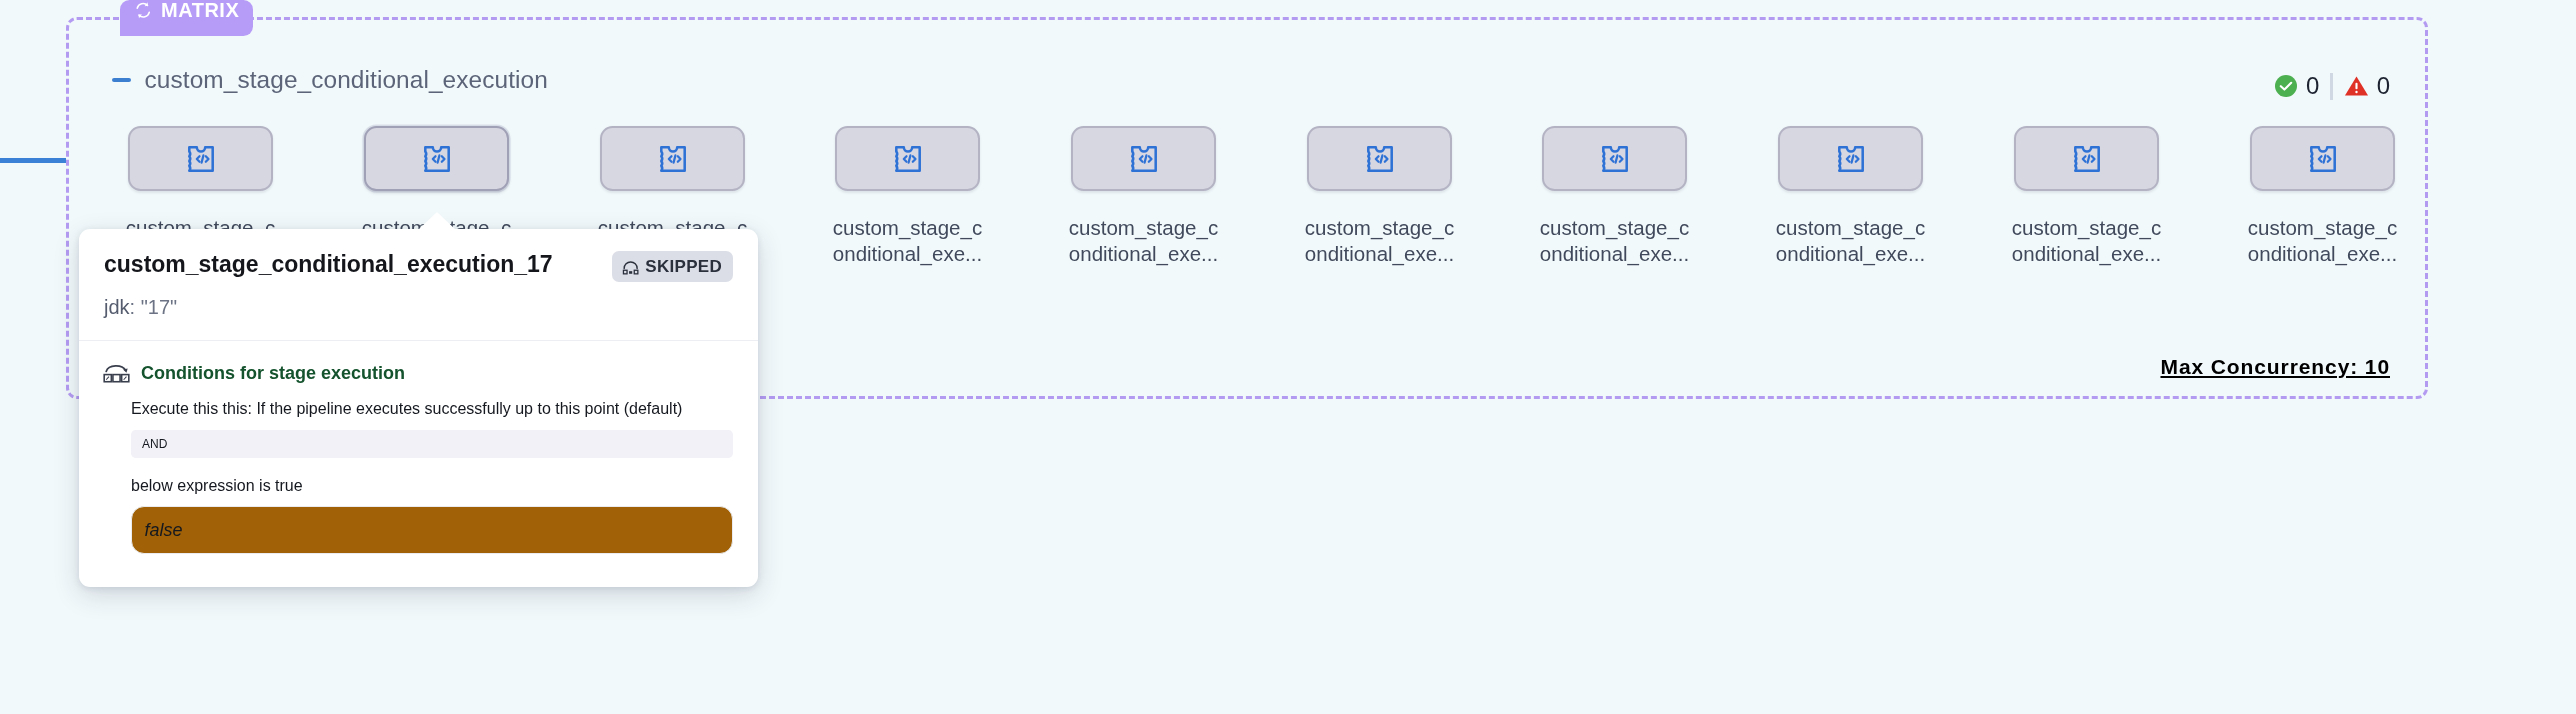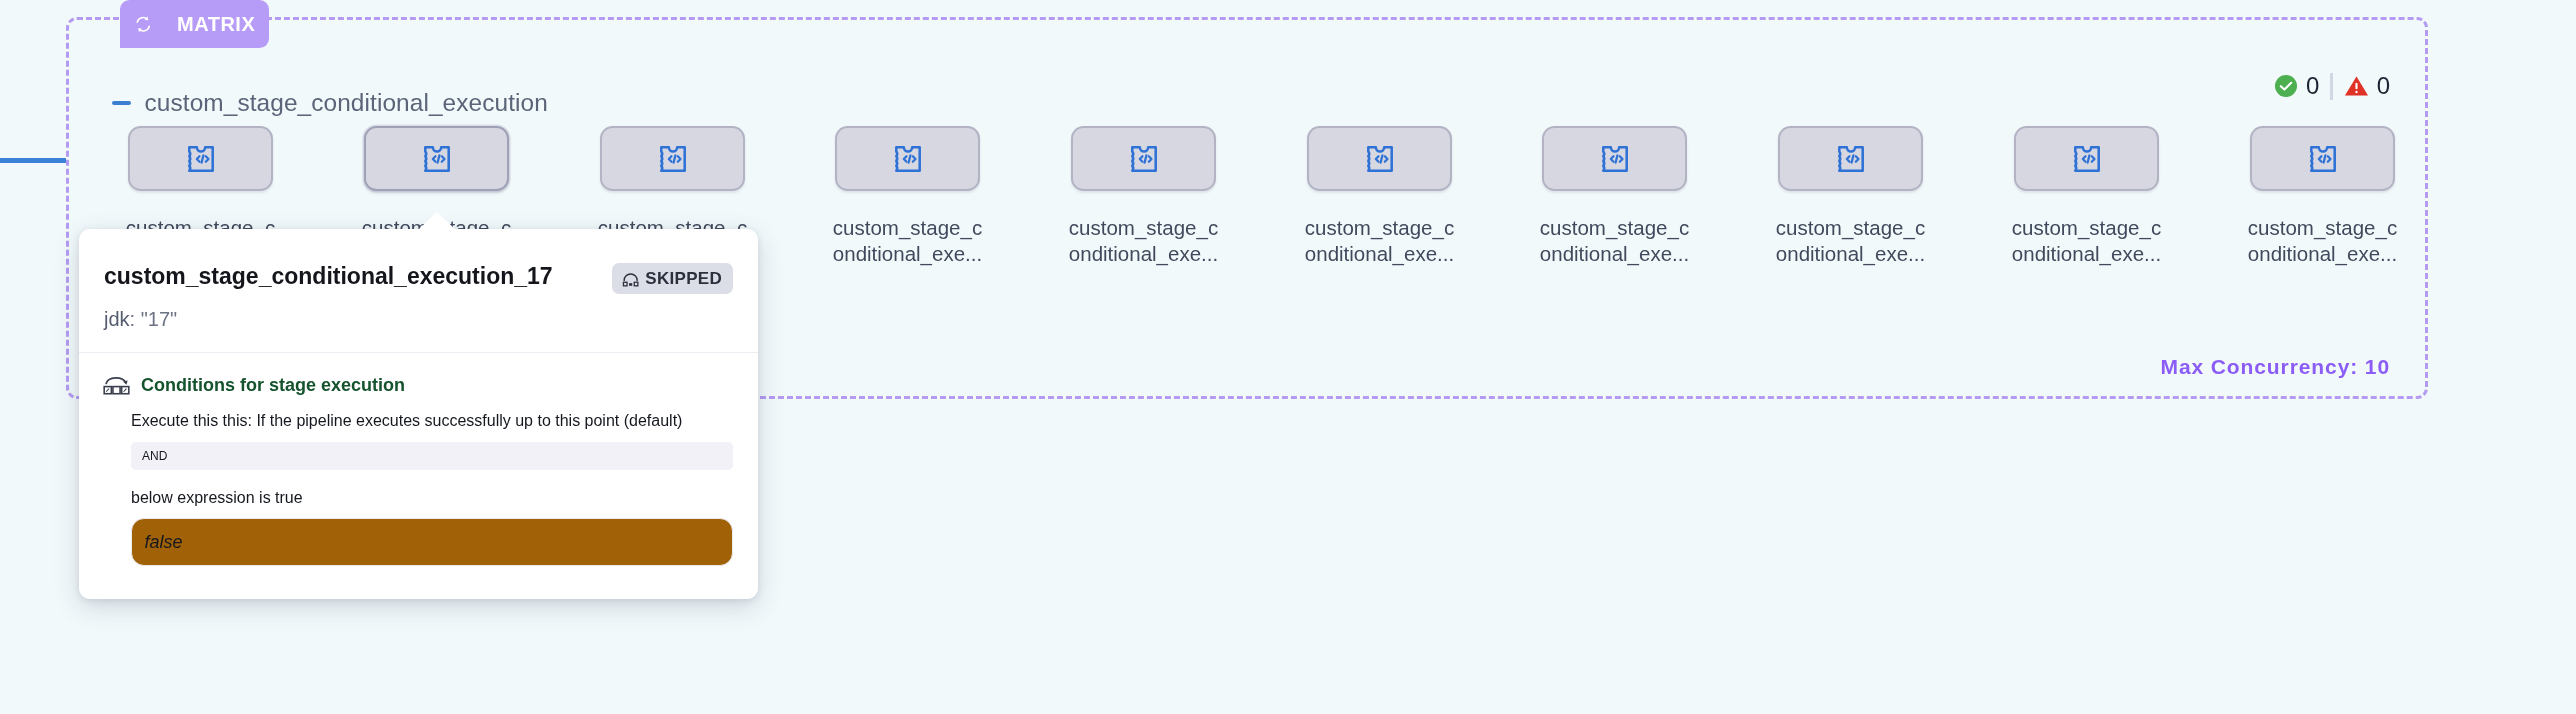--- a/index.html
+++ b/index.html
@@ -22,36 +22,36 @@
   .matrix-group{
     position:absolute;left:66px;top:17.3px;
     width:2362px;height:382px;
     border:3.2px dashed #b49bf2;
     border-radius:11px;
     background:#f2f9fb;
     box-sizing:border-box;
   }
   .matrix-badge{
     position:absolute;left:54px;top:0px;
-    height:48px;
+    height:36px;
     background:#b69cf7;
     border-radius:9.5px 9.5px 9.5px 0;
-    display:flex;align-items:center;gap:24px;
+    display:flex;gap:8px;
     padding:0 14px 0 12.6px;
     z-index:5;
   }
   .matrix-badge .label{
     color:#ffffff;font-size:20px;font-weight:600;letter-spacing:0.5px;
     line-height:1;
   }
   .loop-icon{display:block;width:20.5px;height:20.5px;}
 
   
   .group-header{
-    position:absolute;left:38px;top:65px;right:32px;height:35px;
+    position:absolute;left:38px;top:42px;right:32px;height:35px;
     display:flex;align-items:center;
   }
   .collapse-btn{
     width:28px;height:28px;display:flex;align-items:center;justify-content:center;
     cursor:pointer;
   }
   .collapse-btn .bar{width:19px;height:4px;background:#3c7fd0;border-radius:2.4px;}
   .group-title{
     font-size:24.4px;color:#5b6478;font-weight:400;margin-left:9.5px;
     letter-spacing:0.1px;
@@ -98,21 +98,21 @@
   .node-label{
     margin-top:24px;
     width:158px;text-align:center;
     font-size:20.5px;line-height:1.25;color:#414a5c;
     word-break:break-all;
   }
 
   
   .max-conc{
     position:absolute;right:35px;bottom:17.3px;
-    font-size:21px;font-weight:700;color:#8b5cf6;letter-spacing:0.9px;
+    font-size:21px;font-weight:700;color:#000000;letter-spacing:0.9px;text-decoration:underline;
   }
 
   
   .tooltip{
     position:absolute;left:79px;top:229px;
     width:679px;
     background:#ffffff;
     border-radius:11px;
     box-shadow:0 8px 27px rgba(30,40,70,.16), 0 1.6px 6.3px rgba(30,40,70,.10);
     z-index:40;
@@ -121,21 +121,20 @@
     position:absolute;top:-17.3px;left:339px;
     width:0;height:0;
     border-left:19px solid transparent;
     border-right:19px solid transparent;
     border-bottom:18px solid #ffffff;
   }
   .tt-head{
     padding:22px 25px 20.5px 25px;
     border-bottom:1.6px solid #eceef3;
     position:relative;
-    margin-top:12px;
   }
   .tt-title-row{display:flex;align-items:flex-start;justify-content:space-between;gap:16px;}
   .tt-title{
     font-size:23px;font-weight:700;color:#14161c;line-height:1.2;
     word-break:break-all;
   }
   .tt-badge{
     flex:0 0 auto;
     background:#dcdee7;
     border-radius:7px;

